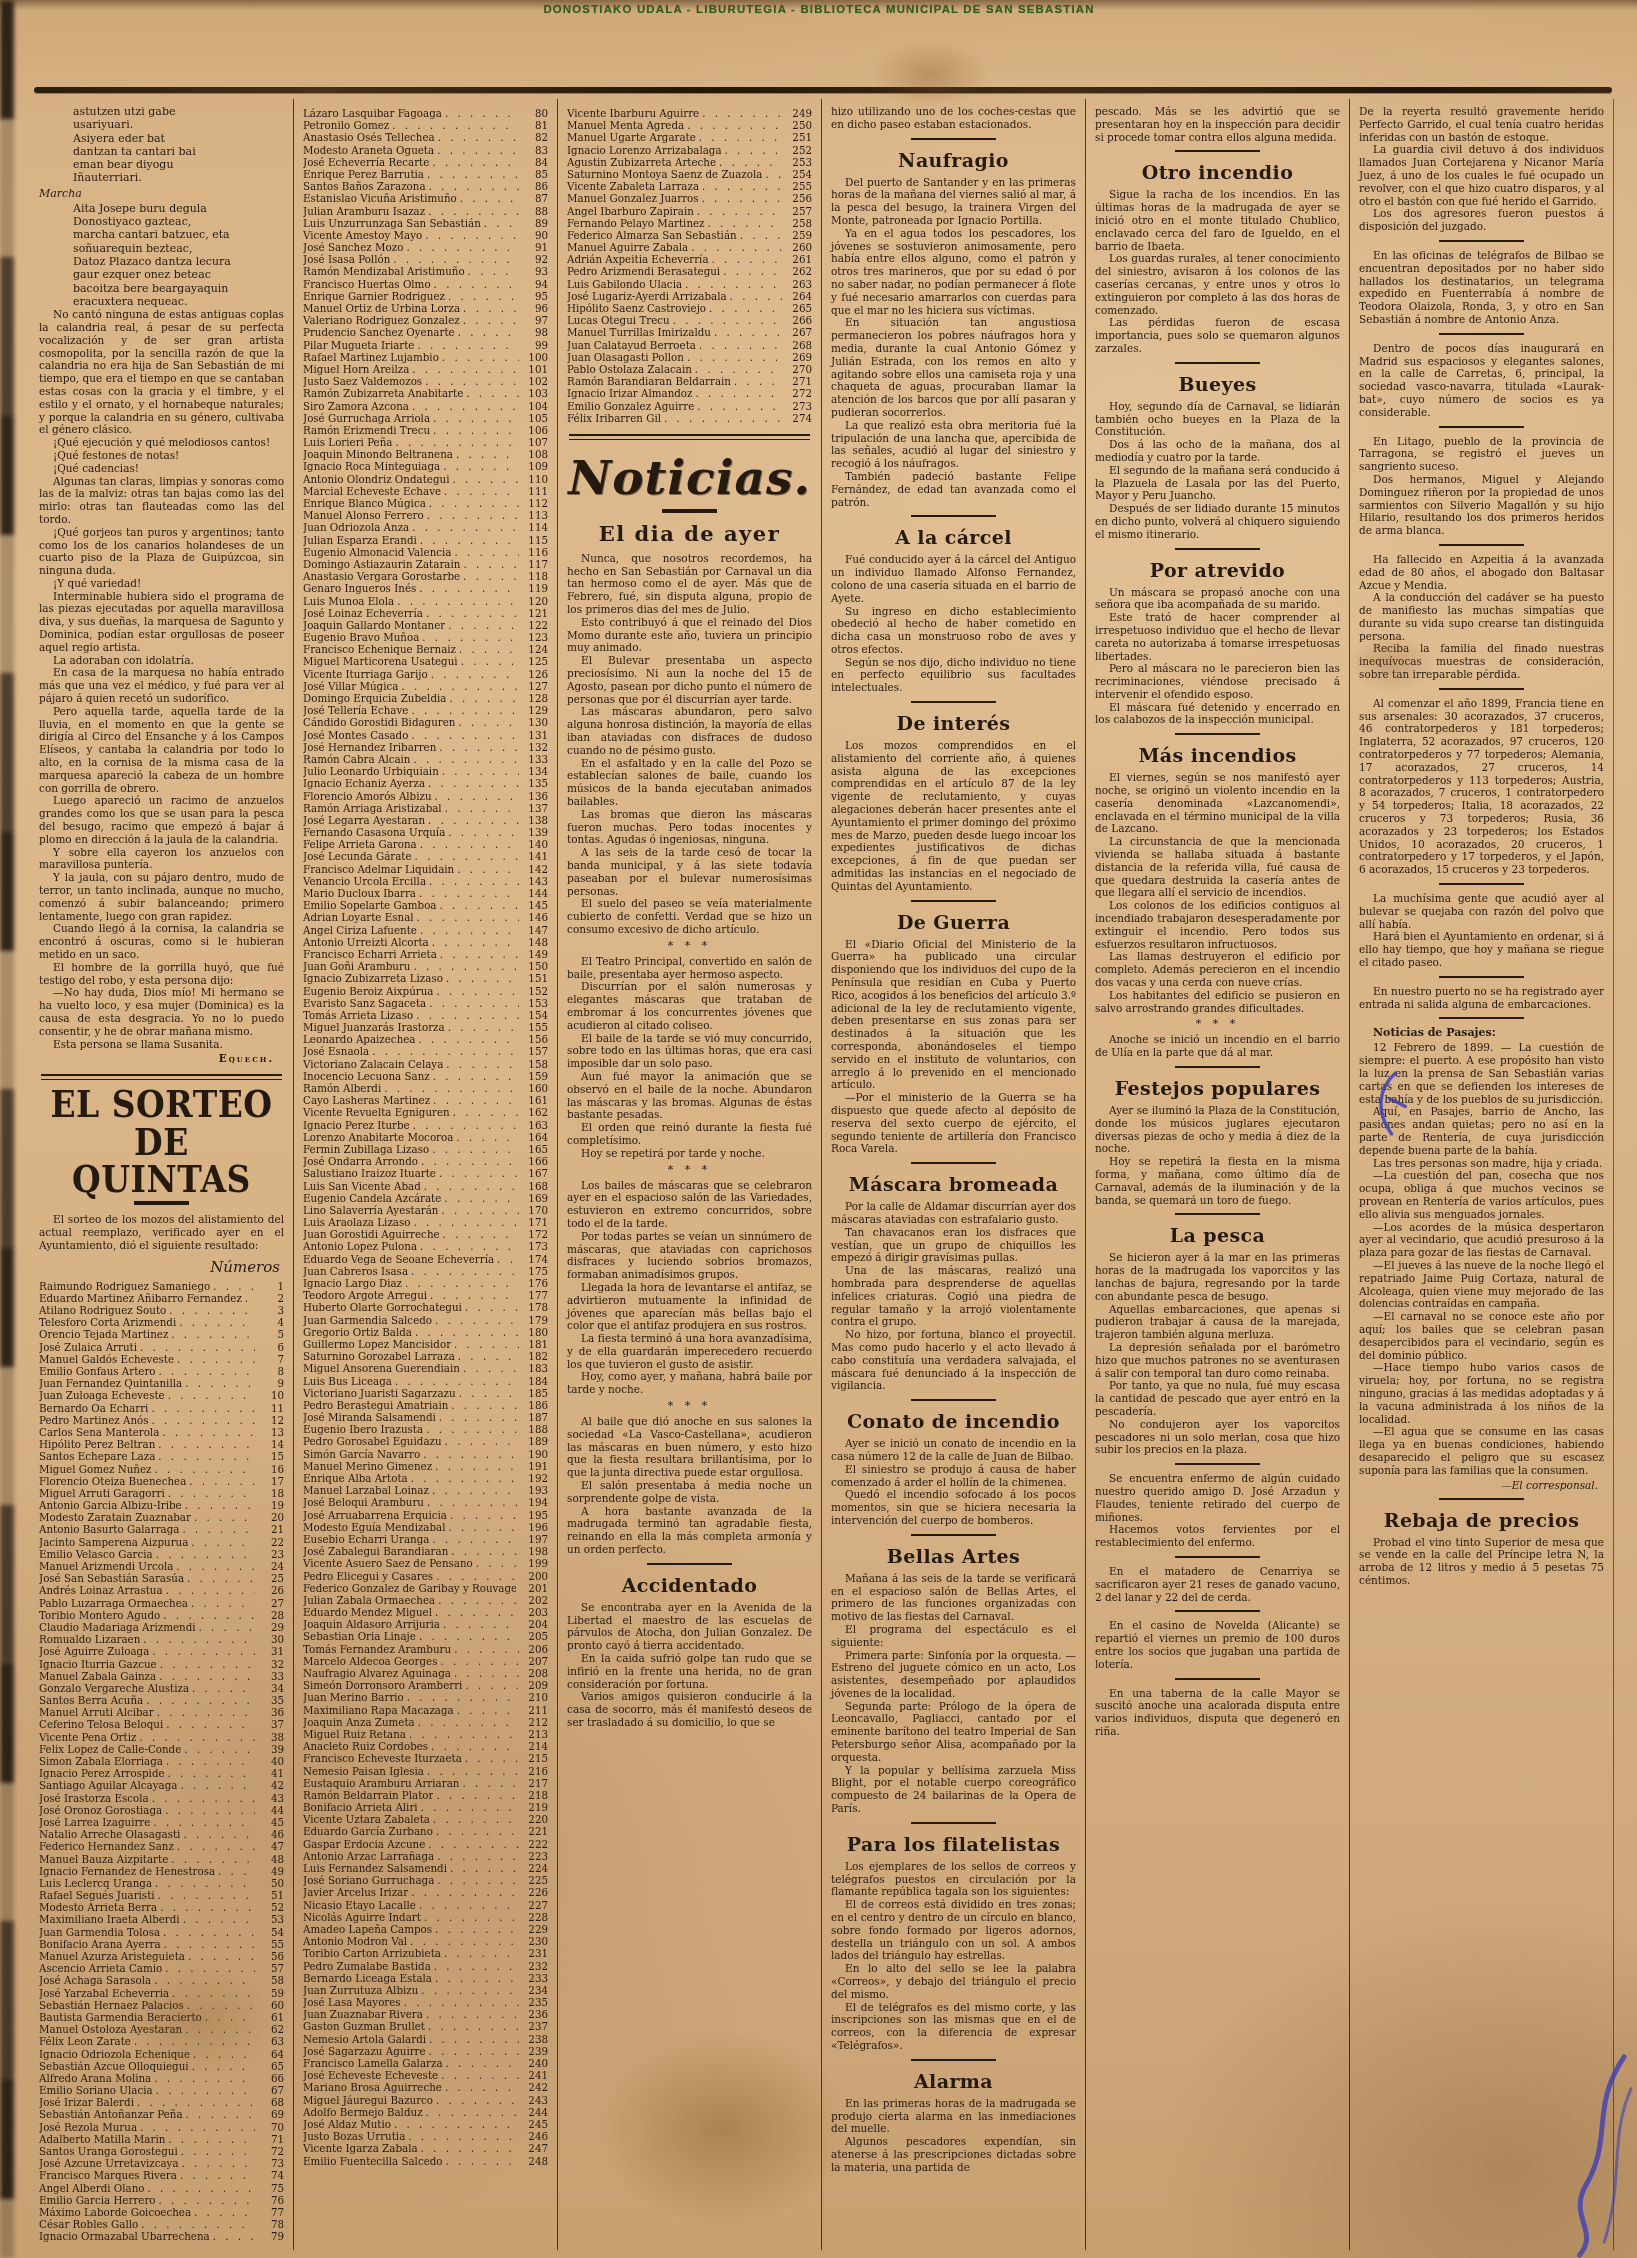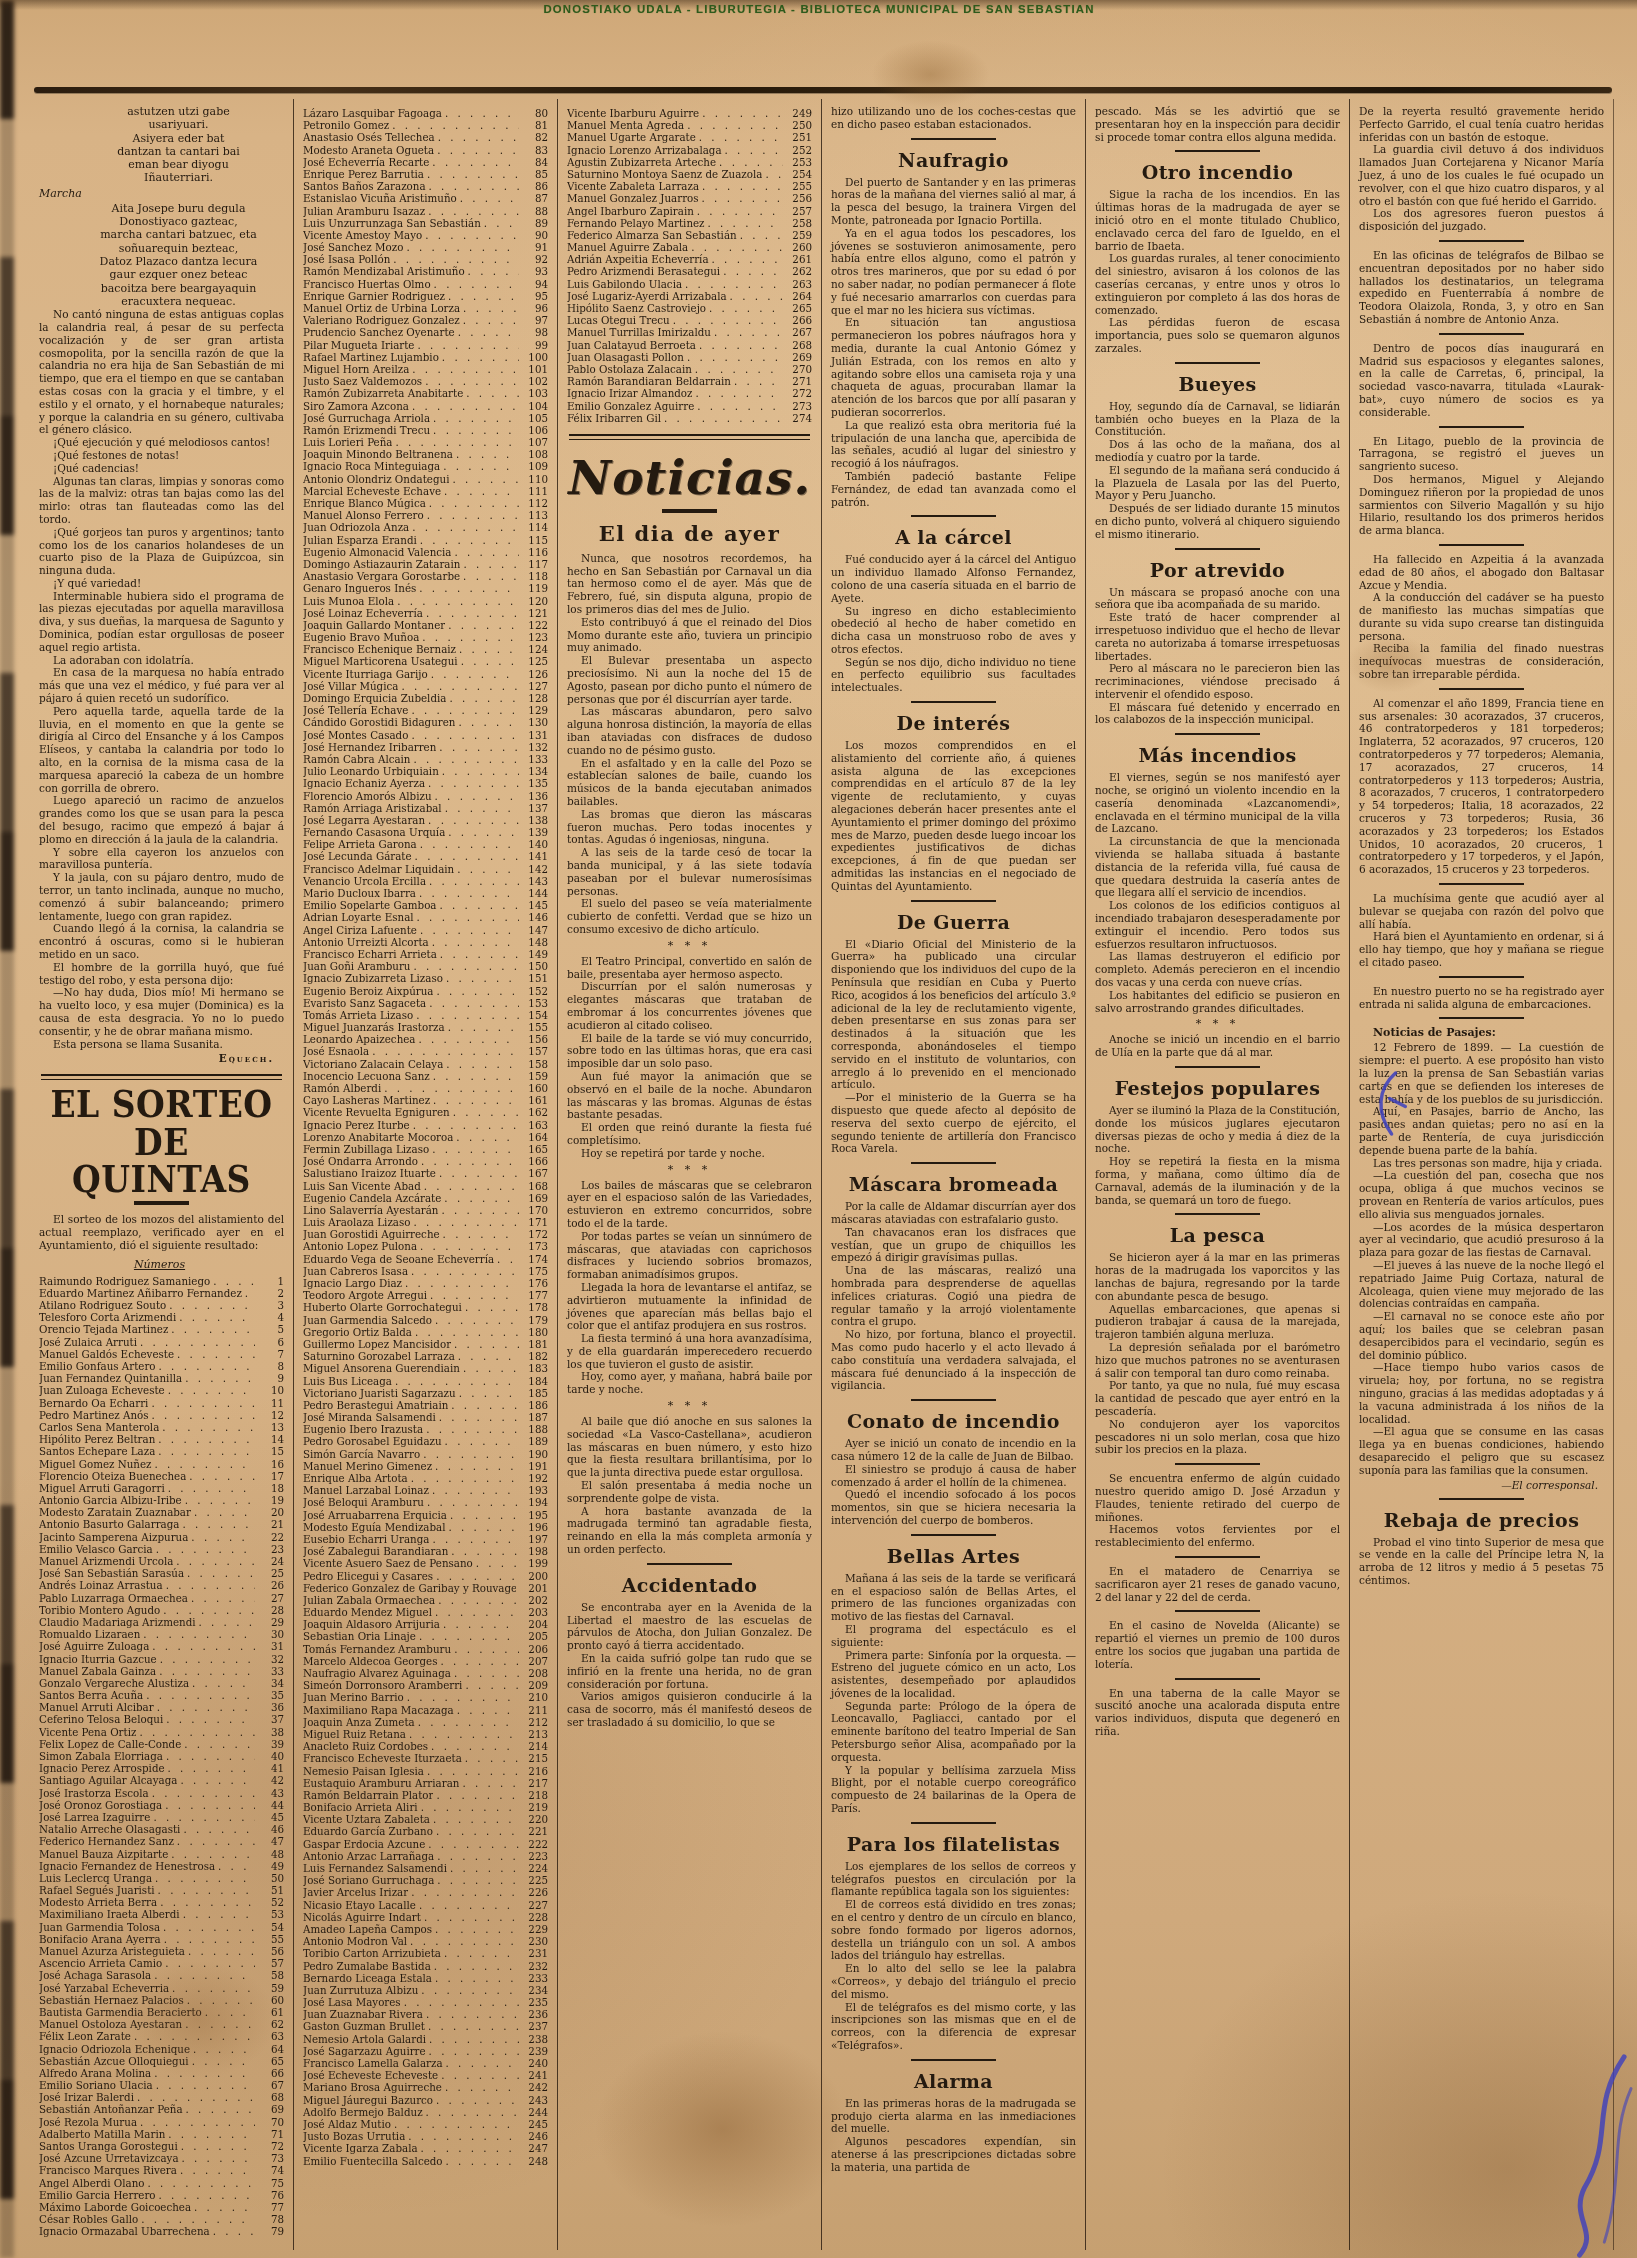--- a/index.html
+++ b/index.html
@@ -21,34 +21,34 @@
   .toprule{position:absolute;top:87px;left:34px;right:26px;height:6px;border-radius:3px;
     background:linear-gradient(90deg,#2a1c0e,#463019 18%,#231708 42%,#402c16 65%,#1f1509 88%,#382713);
     box-shadow:0 1px 0 rgba(0,0,0,.3);}
   .cols{position:absolute;top:99px;left:30px;right:24px;bottom:8px;display:flex;}
   .col{flex:1 1 0;padding:6px 9px 0 9px;overflow:hidden;border-left:1.5px solid rgba(34,22,10,.78);}
   .col:first-child{border-left:none;}
   .col:last-child{border-right:1.5px solid rgba(34,22,10,.55);}
   
   .b-p{font-size:10.5px;line-height:12.8px;text-align:justify;text-indent:14px;margin:0;hyphens:auto;}
   .b-cont{font-size:10.5px;line-height:12.8px;text-align:justify;text-indent:0;margin:0;hyphens:auto;}
-  .b-v{font-size:11px;line-height:13.3px;margin:0 0 0 34px;text-align:center;}
+  .b-v{font-size:11px;line-height:13.3px;margin:0 0 0 34px;}
   .b-vc{font-size:11px;font-style:italic;margin:2px 0;}
   .b-sig{font-size:10.4px;text-align:right;letter-spacing:2px;font-variant:small-caps;margin:2px 10px 4px 0;font-weight:bold;}
   .b-sigr{font-size:10.5px;text-align:right;font-style:italic;margin:2px 6px 4px 0;}
   .b-h{font-size:19px;font-weight:bold;text-align:center;margin:9px 0 5px;letter-spacing:0.4px;}
   .b-sub{font-size:21px;font-weight:bold;text-align:center;margin:8px 0 6px;letter-spacing:1.5px;}
   .b-hl{font-size:33px;font-weight:bold;text-align:center;line-height:1.02;letter-spacing:0.5px;margin:12px 0 8px;transform:scaleY(1.12);}
   .b-mh{font-size:47px;font-weight:bold;font-style:italic;text-align:center;margin:10px 0 4px;letter-spacing:1px;
     text-shadow:1px 1px 0 rgba(36,26,16,.5);}
   .b-sep{width:85px;border-top:2px solid #241a10;margin:7px auto;}
   .b-msep{width:55px;border-top:4px solid #241a10;margin:4px auto 8px;}
   .b-dsep{border-top:2.5px solid #241a10;border-bottom:1.5px solid #241a10;height:3px;margin:10px 2px 4px;}
   .b-star{font-size:11px;text-align:center;letter-spacing:4px;margin:3px 0;}
-  .b-num{font-size:11px;text-align:center;margin:6px 4px 4px 0;font-style:italic;text-decoration:underline;}
+  .b-num{font-size:15px;text-align:right;margin:6px 4px 4px 0;font-style:italic;}
   .b-dl{font-size:11px;font-weight:bold;margin:6px 0 2px;text-indent:14px;}
   
   .roster{margin-top:2px;}
   .rrow{display:flex;align-items:baseline;height:12.2px;overflow:hidden;font-size:10.3px;line-height:12.2px;white-space:nowrap;}
   .rname{flex:0 1 auto;overflow:hidden;}
   .rdots{flex:1 1 0;overflow:hidden;letter-spacing:3px;color:#2b2014;margin:0 3px;}
   .rnum{flex:0 0 26px;text-align:right;}
   .ink{position:absolute;pointer-events:none;}
 </style>
 </head>

